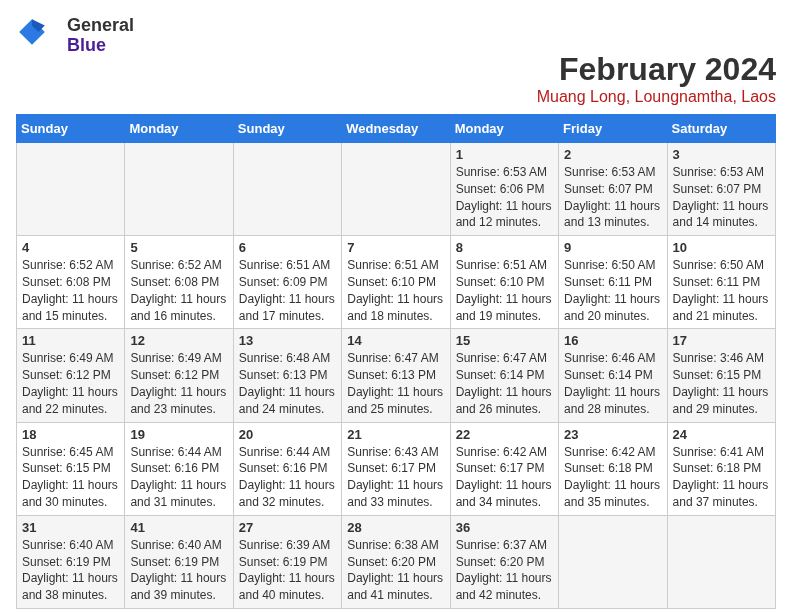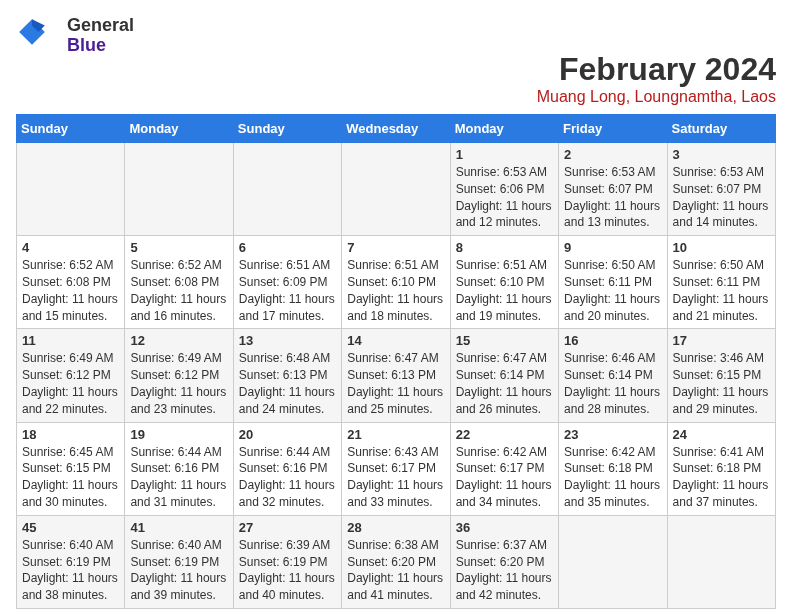--- a/index.html
+++ b/index.html
@@ -270,21 +270,21 @@
         </td>
         <td>
           <span class="day-number">24</span>
           <div class="day-info">Sunrise: 6:41 AM
 Sunset: 6:18 PM
 Daylight: 11 hours and 37 minutes.</div>
         </td>
       </tr>
       <tr>
         <td>
-          <span class="day-number">45</span>
+          <span class="day-number">31</span>
           <div class="day-info">Sunrise: 6:40 AM
 Sunset: 6:19 PM
 Daylight: 11 hours and 38 minutes.</div>
         </td>
         <td>
           <span class="day-number">41</span>
           <div class="day-info">Sunrise: 6:40 AM
 Sunset: 6:19 PM
 Daylight: 11 hours and 39 minutes.</div>
         </td>

